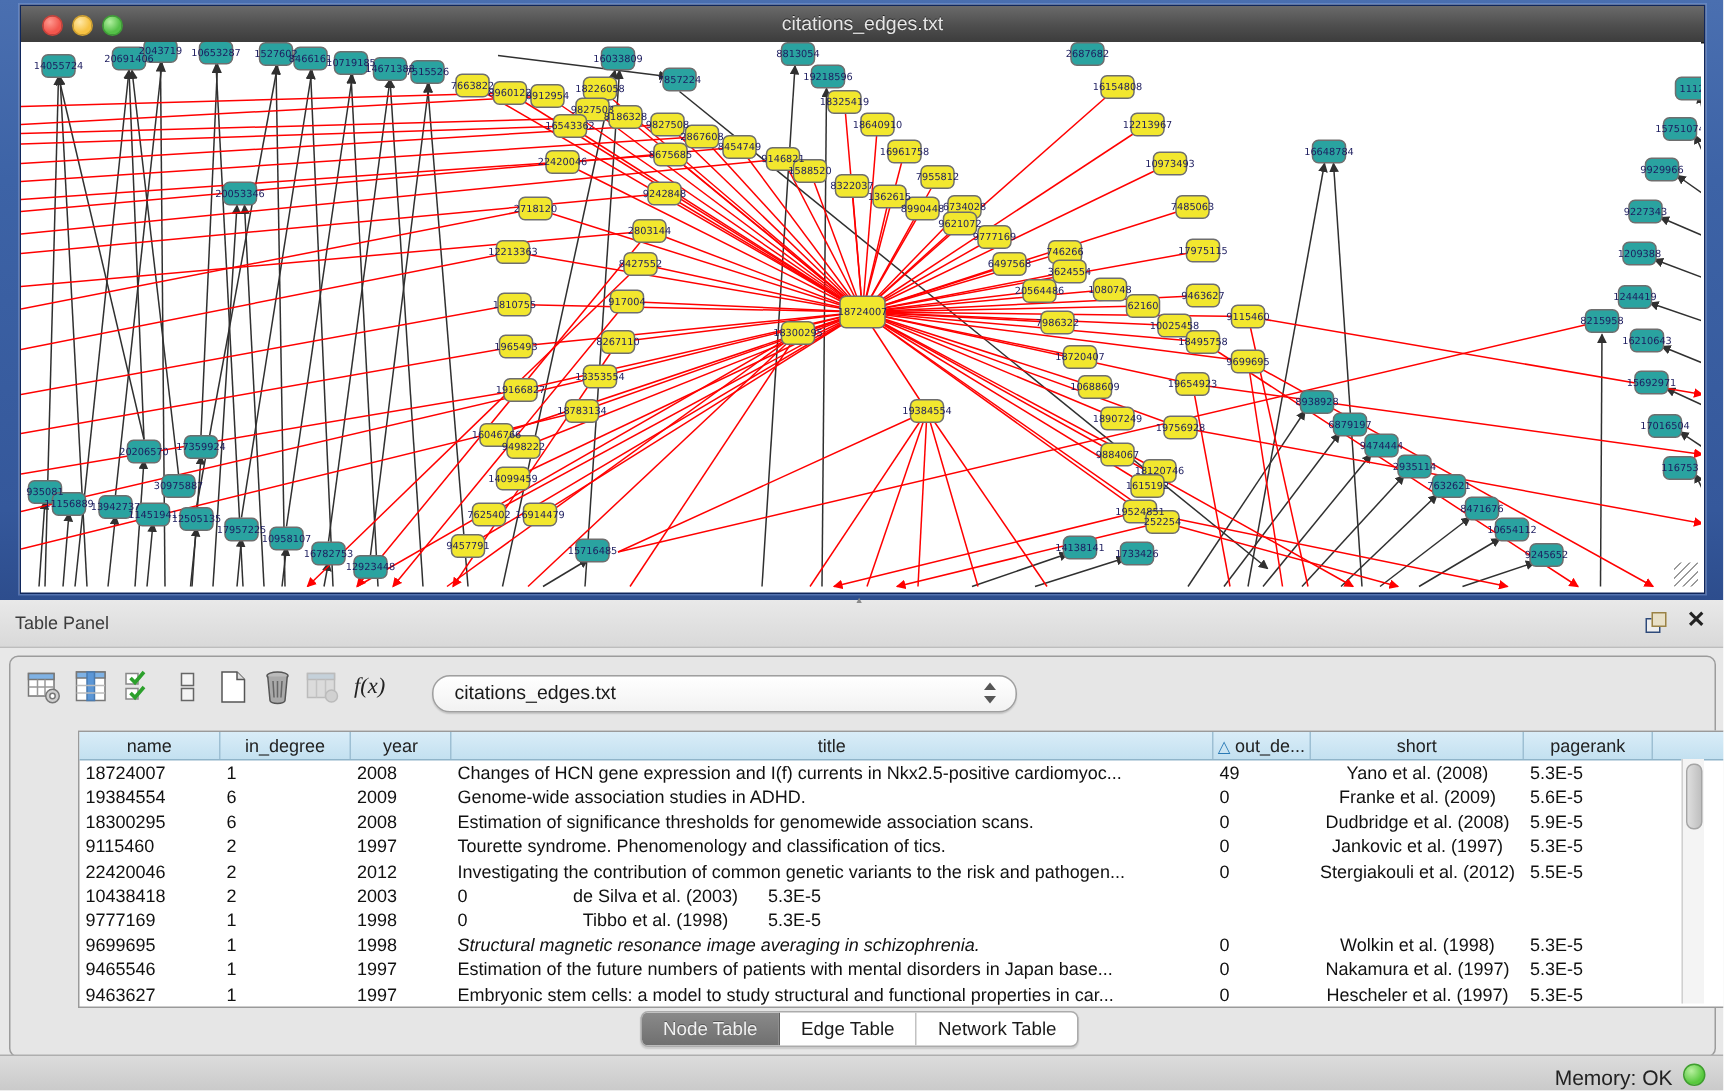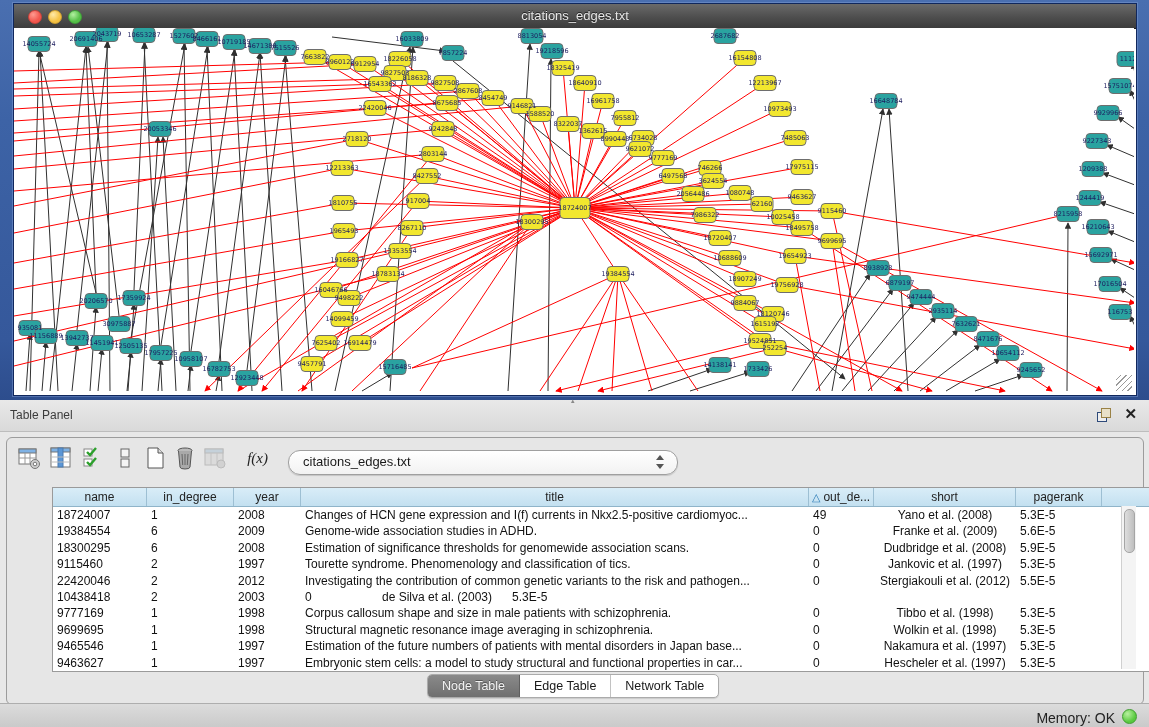--- a/index.html
+++ b/index.html
@@ -597,21 +597,21 @@
   </div>
   <div class="tbtn abs" style="left:202px">
     <svg viewBox="0 0 26 26" opacity="0.45">
         <rect x="3" y="4" width="18" height="16" fill="#cfcfcf" stroke="#888"></rect>
         <rect x="3" y="4" width="18" height="4" fill="#9fb8cc" stroke="#888"></rect>
         <line x1="9" y1="8" x2="9" y2="20" stroke="#999"></line>
         <line x1="15" y1="8" x2="15" y2="20" stroke="#999"></line>
         <circle cx="19" cy="19" r="4" fill="#b9b9b9" stroke="#888"></circle>
       </svg>
   </div>
-  <div class="tbtn abs" id="fx-btn" style="left:236px;width:32px;text-align:right">f(x)</div>
+  <div class="tbtn abs" id="fx-btn" style="left:236px;width:32px;text-align:left">f(x)</div>
 
   <div id="tbl-select" class="abs">
     <span class="val">citations_edges.txt</span>
     <span class="arrows">
         <i class="up"></i>
         <i class="dn"></i>
       </span>
   </div>
 
   <div id="tbl" class="abs">
@@ -676,30 +676,29 @@
           <div class="td" style="width: 87px;">2</div>
           <div class="td" style="width: 67px;">2003</div>
           <div class="td" style="width: 65px;">0</div>
           <div class="td c-short" style="width: 142px;">de Silva et al. (2003)</div>
           <div class="td" style="width: 86px;">5.3E-5</div>
         </div>
         <div class="tr">
           <div class="td" style="width: 94px;">9777169</div>
           <div class="td" style="width: 87px;">1</div>
           <div class="td" style="width: 67px;">1998</div>
-          <div class="td" style="width: 508px;">Corpus callosum shape and size in male patients with schizophrenia.</div>
           <div class="td" style="width: 65px;">0</div>
           <div class="td c-short" style="width: 142px;">Tibbo et al. (1998)</div>
           <div class="td" style="width: 86px;">5.3E-5</div>
         </div>
         <div class="tr">
           <div class="td" style="width: 94px;">9699695</div>
           <div class="td" style="width: 87px;">1</div>
           <div class="td" style="width: 67px;">1998</div>
-          <div class="td" style="width: 508px;">Structural magnetic resonance image averaging in schizophrenia.</div>
+          <div class="td" style="width: 508px; font-style: italic;">Structural magnetic resonance image averaging in schizophrenia.</div>
           <div class="td" style="width: 65px;">0</div>
           <div class="td c-short" style="width: 142px;">Wolkin et al. (1998)</div>
           <div class="td" style="width: 86px;">5.3E-5</div>
         </div>
         <div class="tr">
           <div class="td" style="width: 94px;">9465546</div>
           <div class="td" style="width: 87px;">1</div>
           <div class="td" style="width: 67px;">1997</div>
           <div class="td" style="width: 508px;">Estimation of the future numbers of patients with mental disorders in Japan base...</div>
           <div class="td" style="width: 65px;">0</div>

